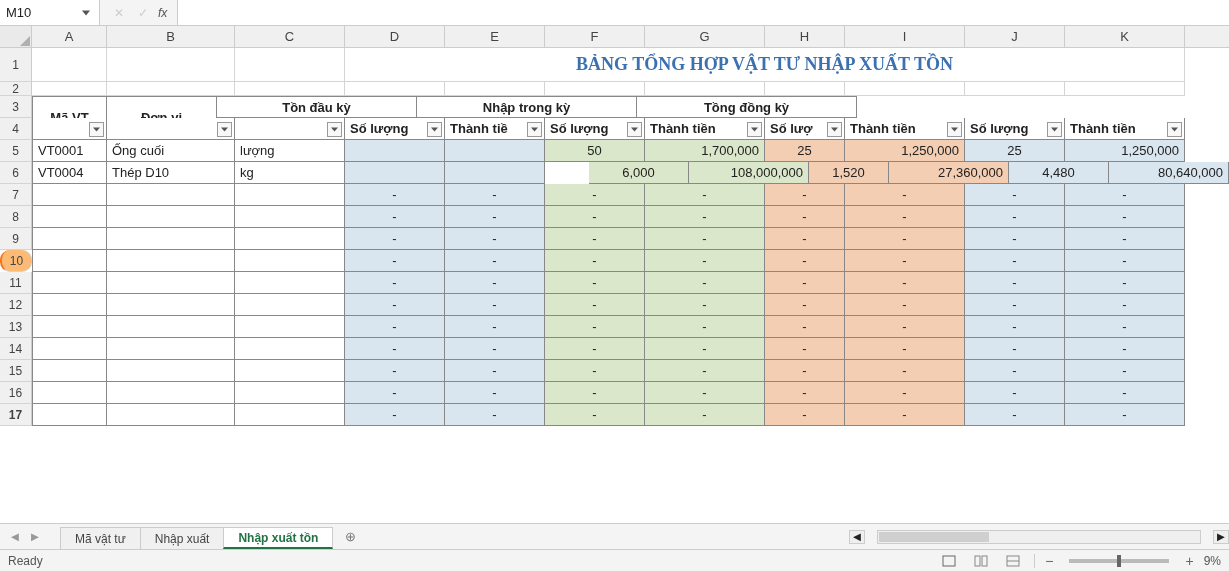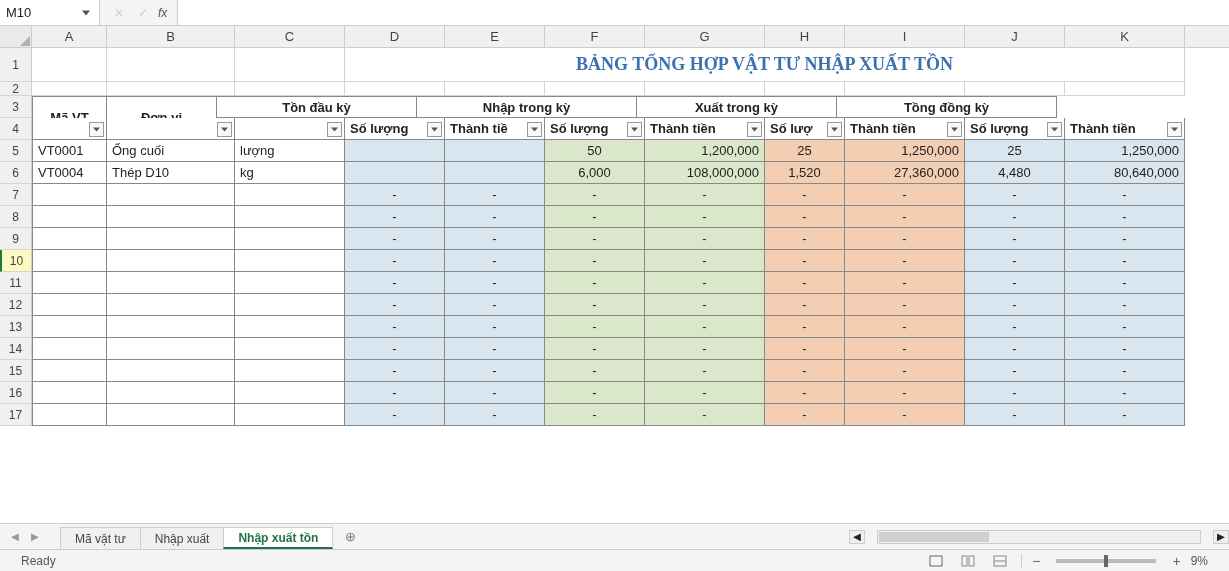--- a/index.html
+++ b/index.html
@@ -68,21 +68,21 @@
   .grid-wrap { position:relative; overflow:hidden; height: 470px;}
   .grid { display:flex; }
   .rowhdrs { display:flex; flex-direction:column; }
   .rowhdr {
     width:32px; border-right:1px solid #ccc;
     border-bottom:1px solid #d4d4d4;
     background:#f0f0f0; display:flex;
     align-items:center; justify-content:center;
     color:#444; font-size:12px;
   }
-  .rowhdr.selected { background:#fef9c3; border-left:2px solid #15803d;}
+  .rowhdr.selected { background:#fdba74; border-left:2px solid #f97316;border-radius:10px;}
   .cells {  }
   .row { display:flex; }
   .cell {
     border-right:1px solid #d4d4d4;
     border-bottom:1px solid #d4d4d4;
     display:flex; align-items:center;
     padding:0 5px;
     font-size:13px;
     overflow:hidden; white-space:nowrap;
     background:#fff;
@@ -134,21 +134,21 @@
   .hscroll { flex:1; margin:0 12px; height:14px; position:relative; }
   .hscroll-track { position:absolute; left:0; right:0; top:0; bottom:0; background:#efefef; border:1px solid #ccc;}
   .hscroll-thumb { position:absolute; left:2px; top:2px; bottom:2px; width:110px; background:#cfcfcf;}
   .hscroll-btn { width:16px; height:14px; background:#efefef; border:1px solid #ccc; display:flex; align-items:center; justify-content:center;}
 
   
   .statusbar {
     position:absolute; bottom:0; left:0; right:0; height:22px;
     background:#f4f4f4; border-top:1px solid #ccc;
     display:flex; align-items:center; justify-content:space-between;
-    padding:0 21px; font-size:12px; color:#555;
+    padding:0 8px; font-size:12px; color:#555;
   }
   .status-right { display:flex; align-items:center; gap:10px;}
   .view-btn { width:22px; height:18px; display:flex; align-items:center; justify-content:center;}
   .zoom-slider { width:100px; height:4px; background:#bbb; position:relative; margin:0 6px;}
   .zoom-thumb { position:absolute; left:48px; top:-4px; width:4px; height:12px; background:#666;}
   .sep { width:1px; height:14px; background:#ccc;}
 
 </style>
 </head>
 <body>
@@ -203,21 +203,21 @@
         <div class="rowhdr" style="height: 22px;">7</div>
         <div class="rowhdr" style="height: 22px;">8</div>
         <div class="rowhdr" style="height: 22px;">9</div>
         <div class="rowhdr selected" style="height: 22px;">10</div>
         <div class="rowhdr" style="height: 22px;">11</div>
         <div class="rowhdr" style="height: 22px;">12</div>
         <div class="rowhdr" style="height: 22px;">13</div>
         <div class="rowhdr" style="height: 22px;">14</div>
         <div class="rowhdr" style="height: 22px;">15</div>
         <div class="rowhdr" style="height: 22px;">16</div>
-        <div class="rowhdr" style="height: 22px;">17</div>
+        <div class="rowhdr" style="height: 22px; font-weight: bold;">17</div>
       </div>
     <div class="cells" id="cells">
         <div class="row">
           <div class="cell " style="width: 75px; height: 34px;"></div>
           <div class="cell " style="width: 128px; height: 34px;"></div>
           <div class="cell " style="width: 110px; height: 34px;"></div>
           <div class="cell center title-cell" style="width: 840px; height: 34px;">BẢNG TỔNG HỢP VẬT TƯ NHẬP XUẤT TỒN</div>
         </div>
         <div class="row">
           <div class="cell " style="width: 75px; height: 14px;"></div>
@@ -234,21 +234,20 @@
         </div>
         <div class="row">
           <div class="cell hdr-cell tbord" style="width: 75px; height: 22px; border-top: 1px solid rgb(136, 136, 136); border-left: 1px solid rgb(136, 136, 136); border-bottom: none;">
             <span style="font-weight:bold;position:relative;top:10px">Mã VT</span>
           </div>
           <div class="cell hdr-cell tbord" style="width: 110px; height: 22px; border-top: 1px solid rgb(136, 136, 136); border-bottom: none;">
             <span style="font-weight:bold;position:relative;top:10px">Đơn vị</span>
           </div>
           <div class="cell hdr-cell fill-blue tbord" style="width: 200px; height: 22px; border-top: 1px solid rgb(136, 136, 136); font-weight: bold;">Tồn đầu kỳ</div>
           <div class="cell hdr-cell fill-green tbord" style="width: 220px; height: 22px; border-top: 1px solid rgb(136, 136, 136); font-weight: bold;">Nhập trong kỳ</div>
-          <div class="cell hdr-cell fill-orange tbord" style="width: 200px; height: 22px; border-top: 1px solid rgb(136, 136, 136); font-weight: bold;">Xuất trong kỳ</div>
           <div class="cell hdr-cell fill-blue2 tbord" style="width: 220px; height: 22px; border-top: 1px solid rgb(136, 136, 136); font-weight: bold; border-right: 1px solid rgb(136, 136, 136);">Tồng đồng kỳ</div>
         </div>
         <div class="row">
           <div class="cell hdr-cell tbord" style="width: 75px; height: 22px; border-left: 1px solid rgb(136, 136, 136); font-weight: bold; position: relative; padding-right: 18px;">
             <span class="filter-btn" style="position: absolute; right: 2px; bottom: 2px;">
               <svg viewBox="0 0 10 6">
                 <path d="M0 0 L10 0 L5 6 Z"></path>
               </svg>
             </span>
           </div>
@@ -307,33 +306,33 @@
               </svg>
             </span></div>
         </div>
         <div class="row">
           <div class="cell   tbord" style="width: 75px; height: 22px; border-left: 1px solid rgb(136, 136, 136);">VT0001</div>
           <div class="cell   tbord" style="width: 128px; height: 22px;">Ống cuối</div>
           <div class="cell   tbord" style="width: 110px; height: 22px;">lượng</div>
           <div class="cell fill-blue center tbord" style="width: 100px; height: 22px;"></div>
           <div class="cell fill-blue center tbord" style="width: 100px; height: 22px;"></div>
           <div class="cell fill-green center tbord" style="width: 100px; height: 22px;">50</div>
-          <div class="cell fill-green right tbord" style="width: 120px; height: 22px;">1,200,000</div>
+          <div class="cell fill-green right tbord" style="width: 120px; height: 22px;">1,700,000</div>
           <div class="cell fill-orange center tbord" style="width: 80px; height: 22px;">25</div>
           <div class="cell fill-orange right tbord" style="width: 120px; height: 22px;">1,250,000</div>
           <div class="cell fill-blue2 center tbord" style="width: 100px; height: 22px;">25</div>
           <div class="cell fill-blue2 right tbord" style="width: 120px; height: 22px; border-right: 1px solid rgb(136, 136, 136);">1,250,000</div>
         </div>
         <div class="row">
           <div class="cell   tbord" style="width: 75px; height: 22px; border-left: 1px solid rgb(136, 136, 136);">VT0004</div>
           <div class="cell   tbord" style="width: 128px; height: 22px;">Thép D10</div>
           <div class="cell   tbord" style="width: 110px; height: 22px;">kg</div>
           <div class="cell fill-blue center tbord" style="width: 100px; height: 22px;"></div>
           <div class="cell fill-blue center tbord" style="width: 100px; height: 22px;"></div>
-          <div class="cell fill-green center tbord" style="width: 100px; height: 22px;">6,000</div>
+          <div class="cell fill-green center tbord" style="width: 100px; height: 22px; margin-left: 44px;">6,000</div>
           <div class="cell fill-green right tbord" style="width: 120px; height: 22px;">108,000,000</div>
           <div class="cell fill-orange center tbord" style="width: 80px; height: 22px;">1,520</div>
           <div class="cell fill-orange right tbord" style="width: 120px; height: 22px;">27,360,000</div>
           <div class="cell fill-blue2 center tbord" style="width: 100px; height: 22px;">4,480</div>
           <div class="cell fill-blue2 right tbord" style="width: 120px; height: 22px; border-right: 1px solid rgb(136, 136, 136);">80,640,000</div>
         </div>
         <div class="row">
           <div class="cell  center tbord" style="width: 75px; height: 22px; border-left: 1px solid rgb(136, 136, 136);"></div>
           <div class="cell  center tbord" style="width: 128px; height: 22px;"></div>
           <div class="cell  center tbord" style="width: 110px; height: 22px;"></div>

